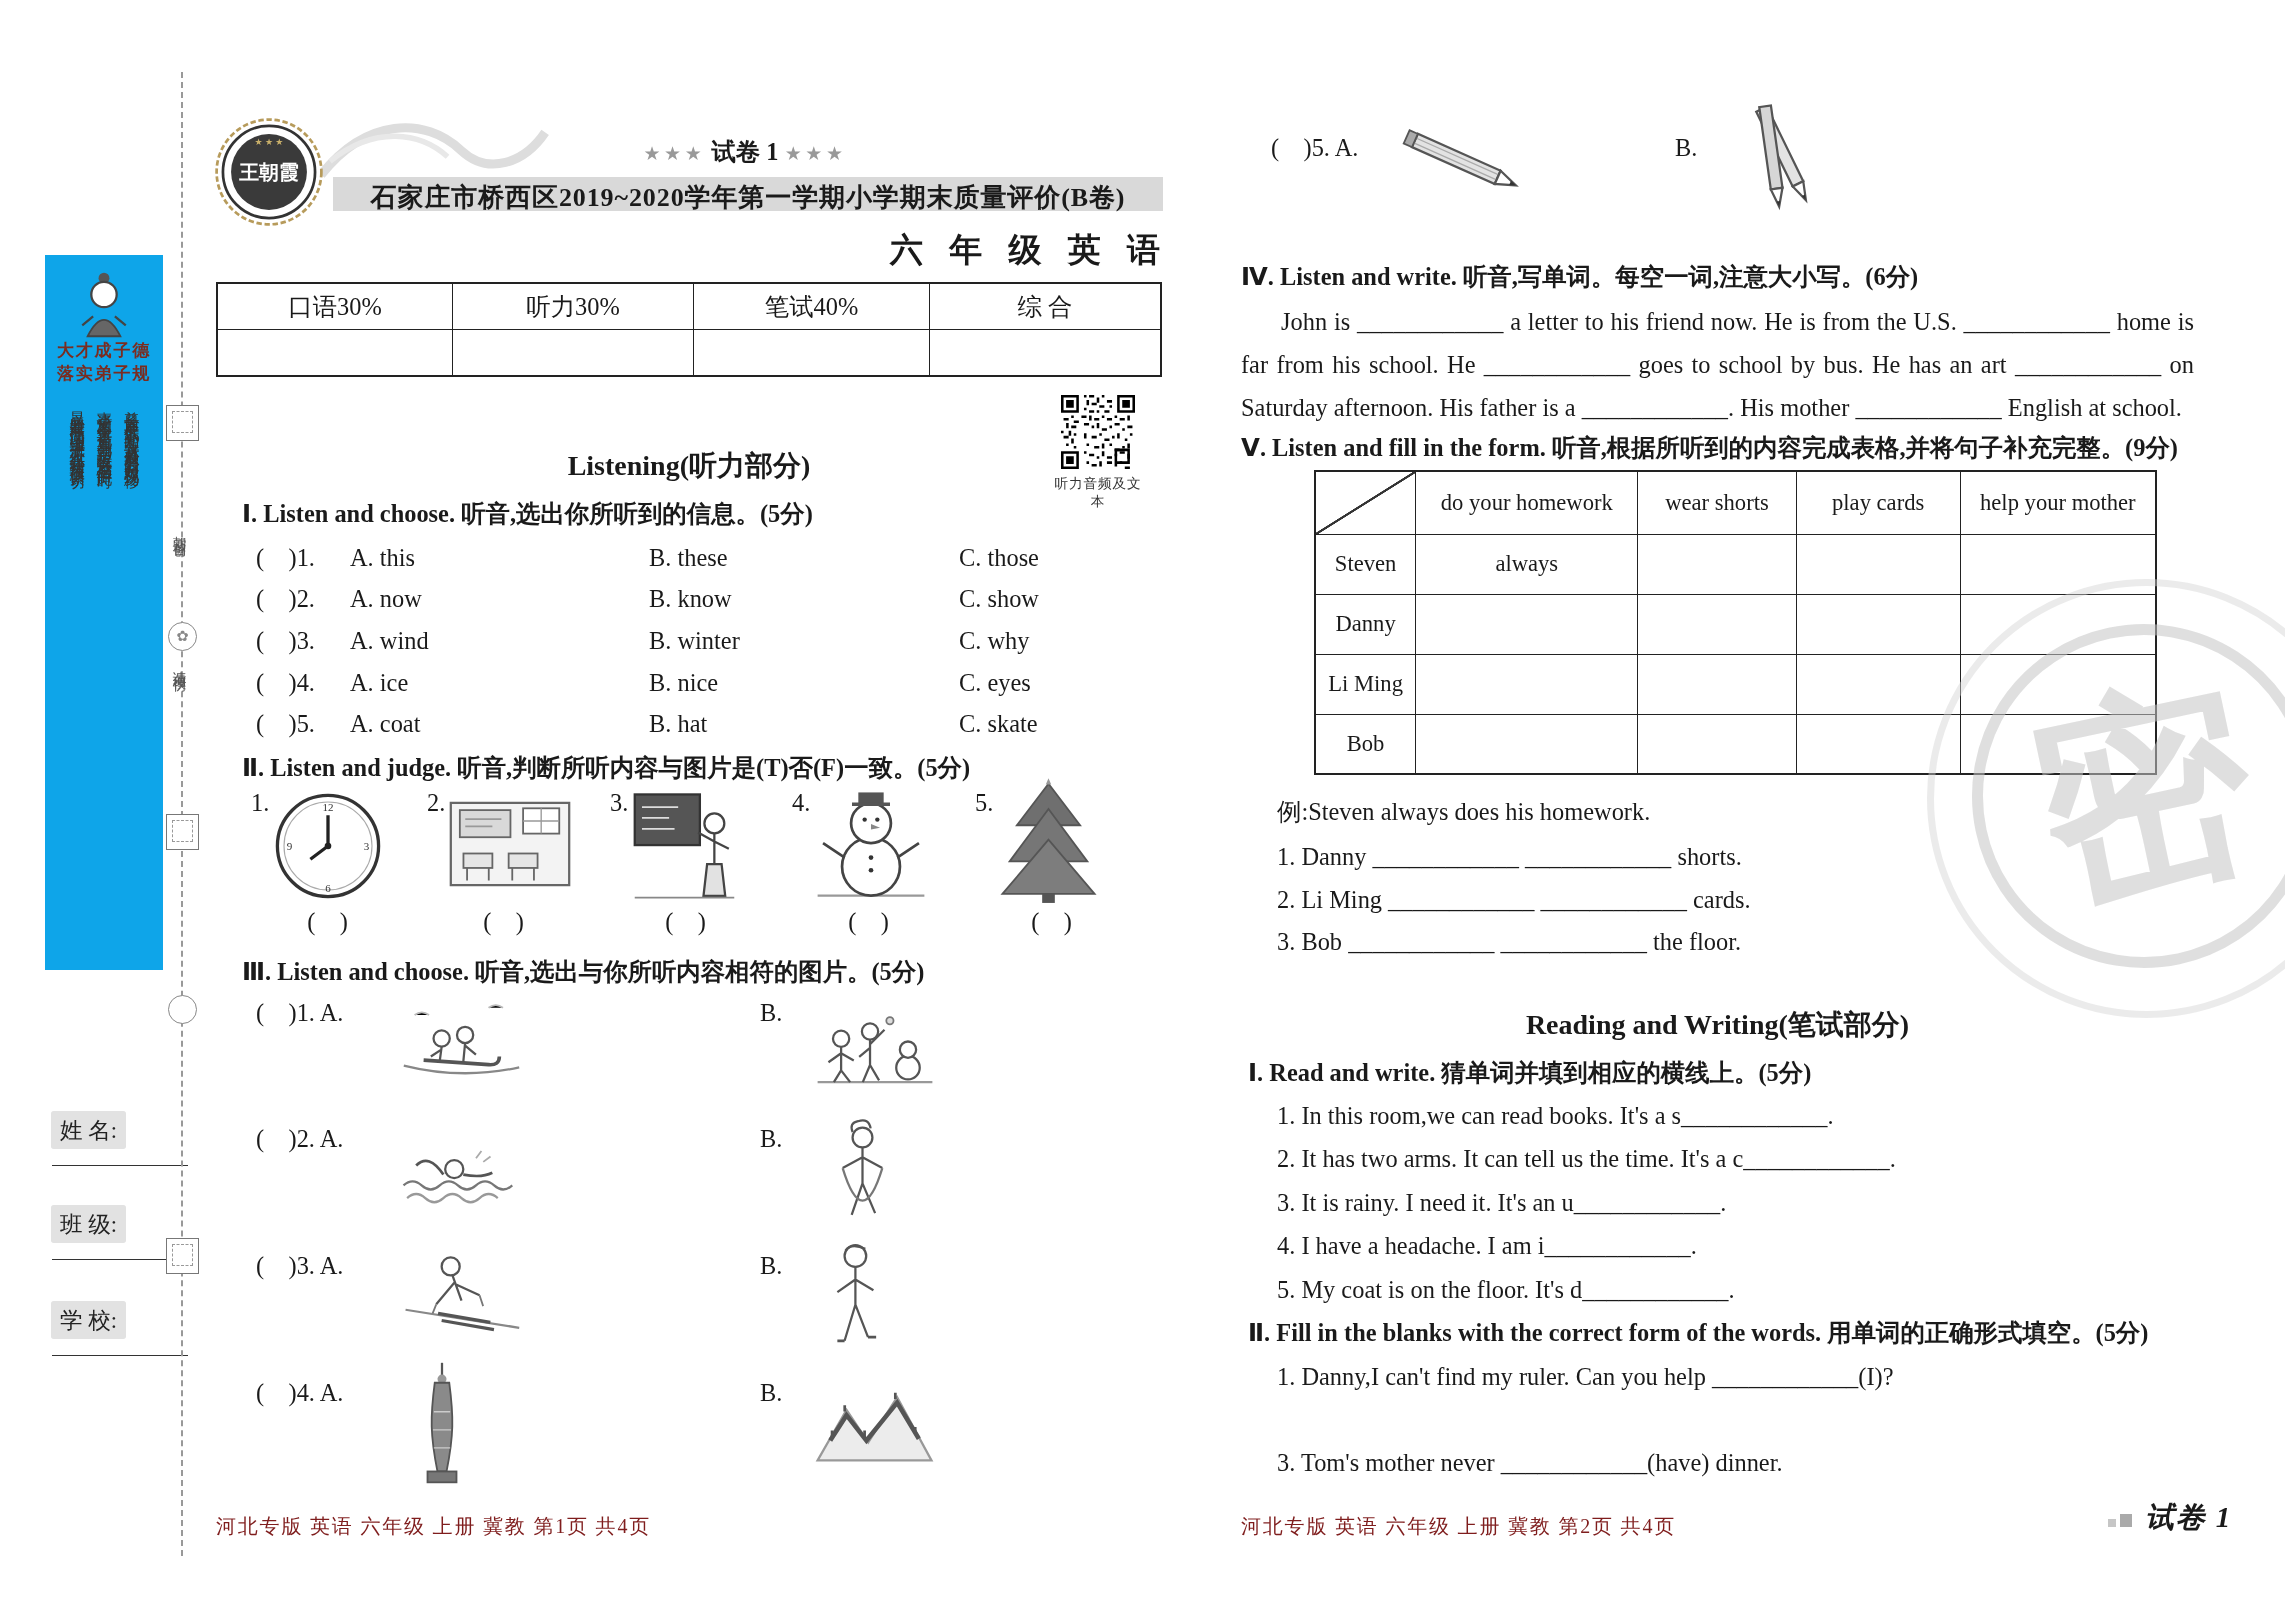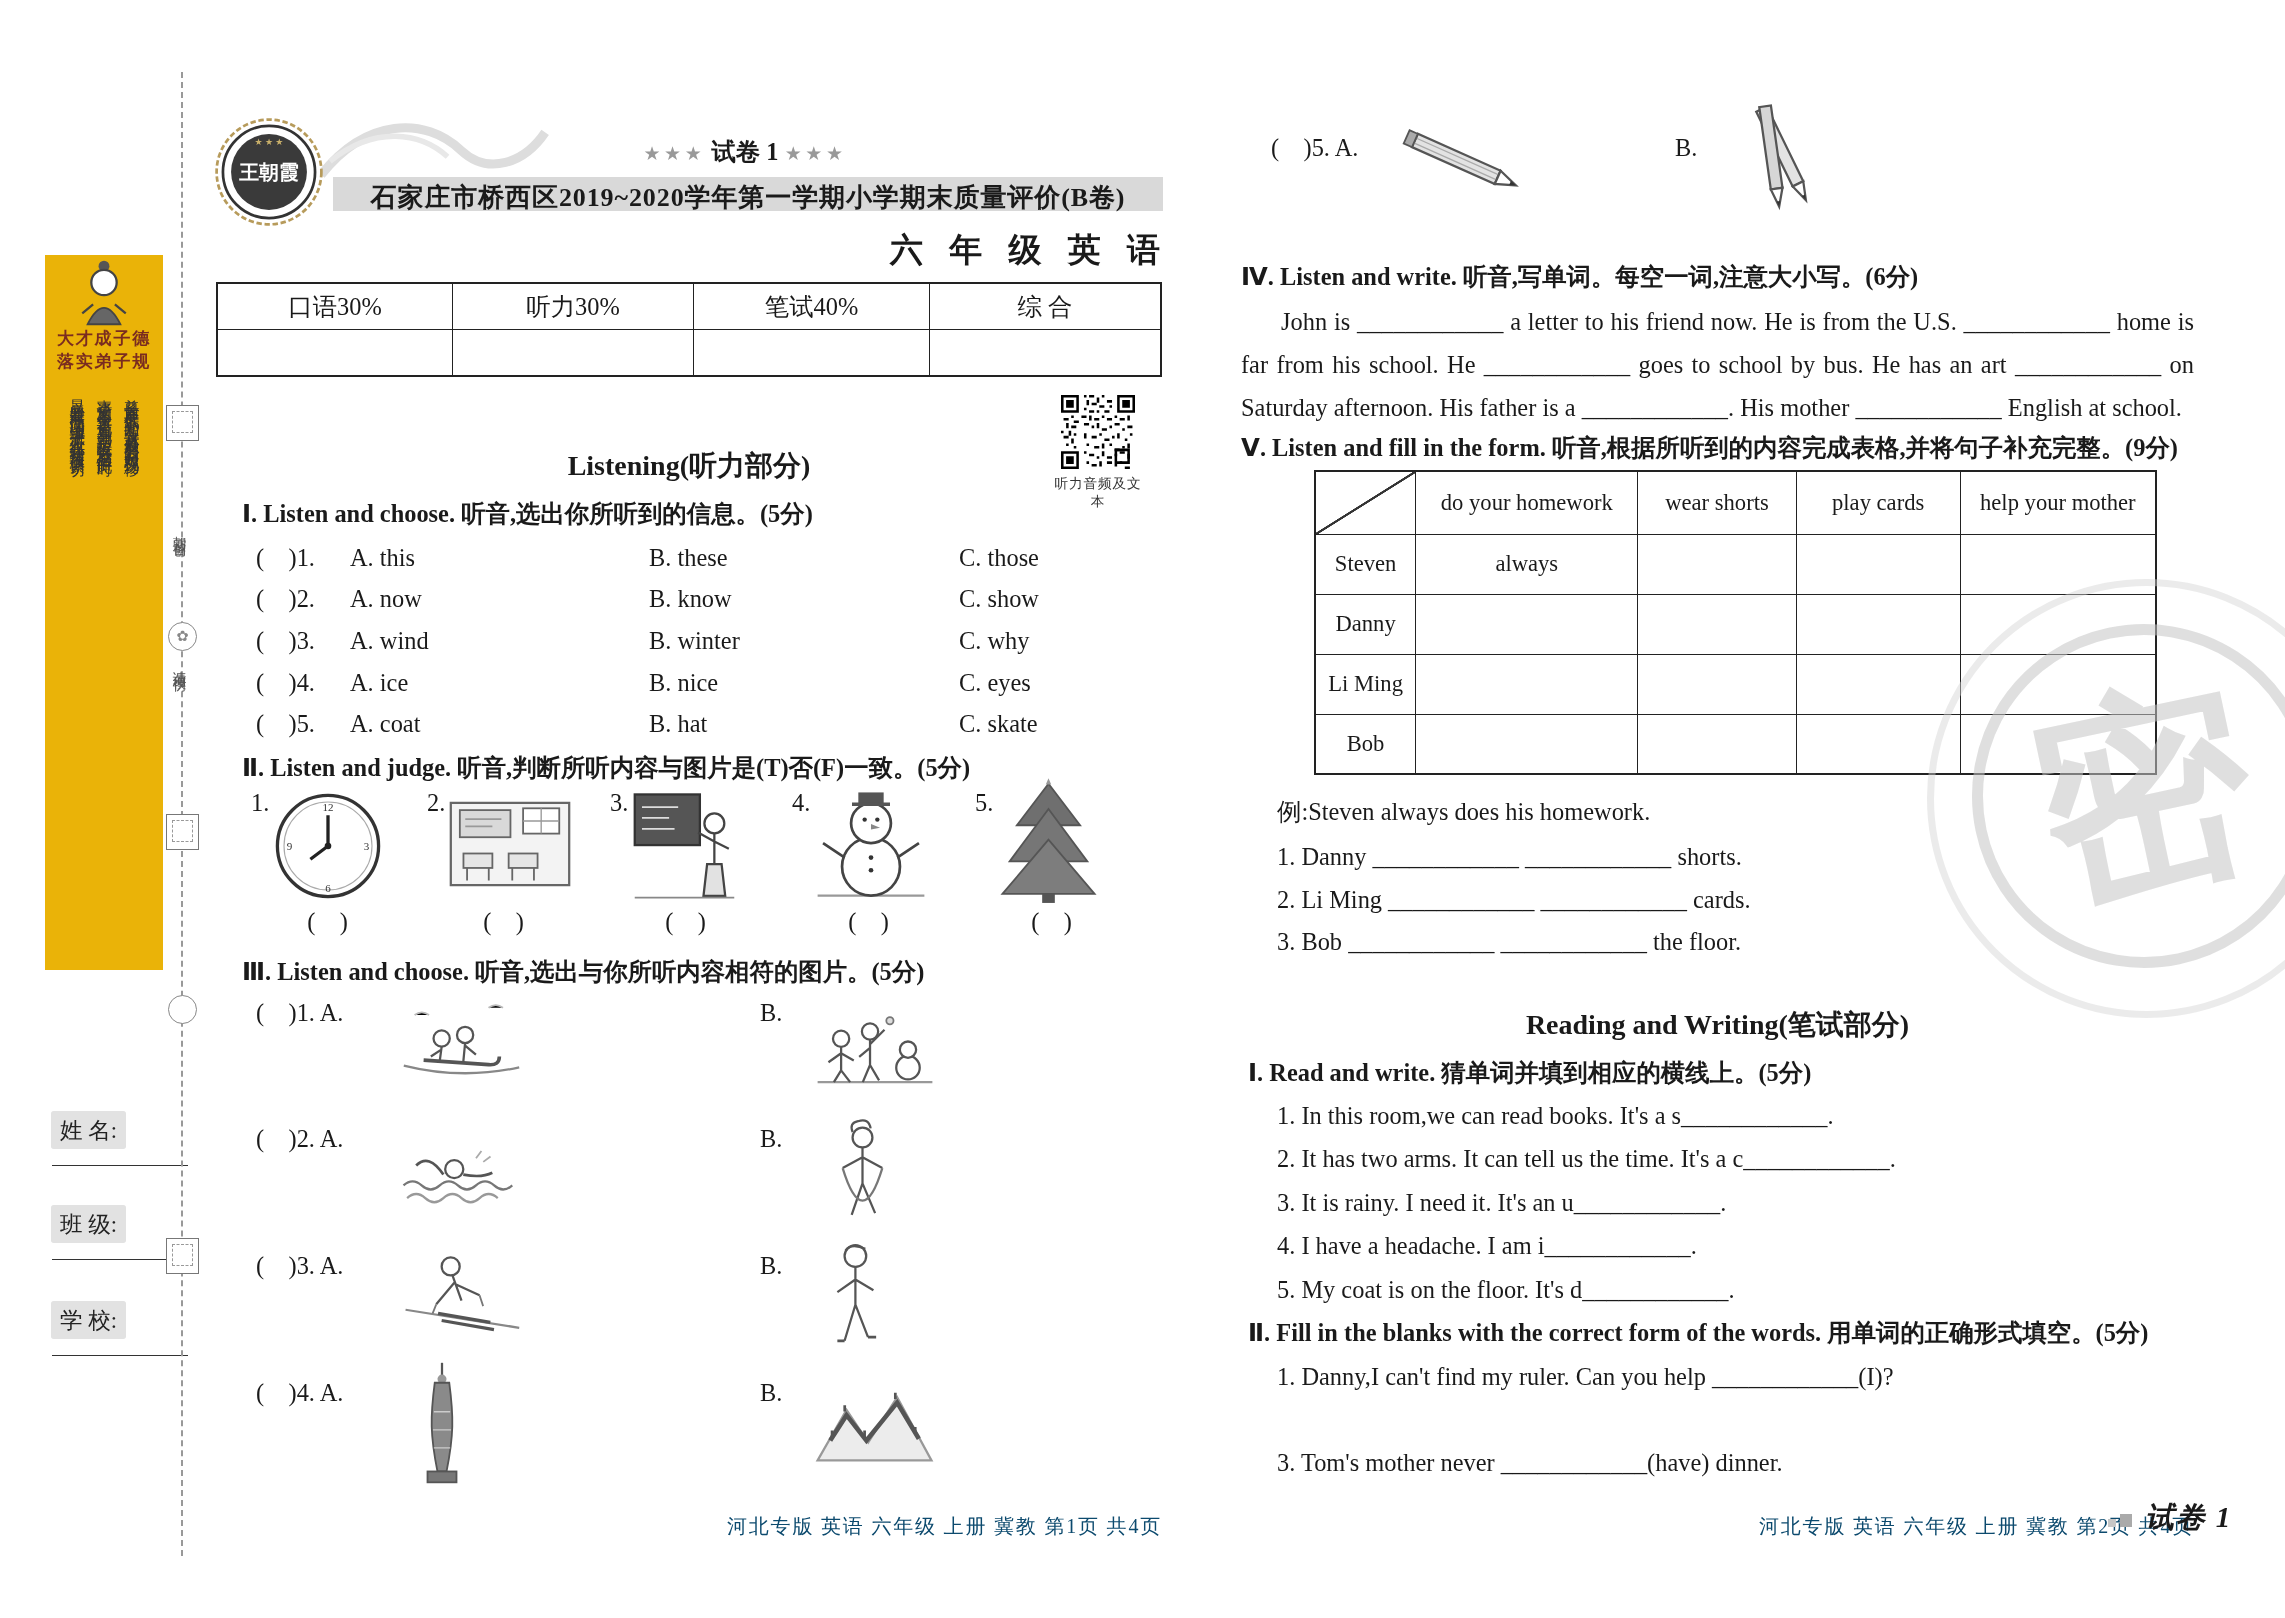--- a/index.html
+++ b/index.html
@@ -3,22 +3,22 @@
 <meta charset="utf-8">
 <style>
   html,body{margin:0;padding:0;background:#fff;}
   .sheet{position:relative;width:2286px;height:1618px;background:#fff;overflow:hidden;
          font-family:"Liberation Serif","DejaVu Sans",serif;color:#1a1a1a;}
   .abs{position:absolute;}
   .pre{white-space:pre;}
   .fs27{font-size:24.4px;line-height:1.35;}
   .sec-title{font-size:24.4px;font-weight:bold;}
   
-  .side-panel{left:45px;top:255px;width:118px;height:715px;background:#eab308;
-              display:flex;flex-direction:column;align-items:center;padding-top:2px;box-sizing:border-box;}
+  .side-panel{left:45px;top:255px;width:118px;height:715px;background:#0ea5e9;
+              display:flex;flex-direction:column;align-items:center;padding-top:14px;box-sizing:border-box;}
   .motto{font-size:17px;font-weight:bold;color:#7a2c20;letter-spacing:1.8px;line-height:1.35;text-align:center;}
   .verses{display:flex;flex-direction:row;gap:6.3px;margin-top:12.7px;}
   .vcol{writing-mode:vertical-lr;text-orientation:upright;font-size:15.4px;letter-spacing:2.7px;color:#333;height:507px;}
   .field-chip{position:absolute;left:51px;background:#e2e2e2;padding:3.6px 9px;font-size:22.6px;font-weight:normal;color:#222;border-radius:2.7px;}
   .field-line{position:absolute;left:52px;width:136px;border-bottom:1.8px solid #333;height:0;}
   
   .spine-line{left:181px;top:72px;height:1484px;border-left:2.7px dashed #999;width:0;}
   .spine-stamp{left:166px;width:31px;height:34px;border:1.8px solid #777;background:#fff;}
   .spine-stamp::after{content:"";display:block;margin:5.4px;height:20px;border:0.9px dashed #999;}
   .spine-vtext{left:170px;writing-mode:vertical-lr;text-orientation:upright;font-size:13.6px;color:#555;letter-spacing:2.7px;}
@@ -32,21 +32,21 @@
   .subject{left:223px;top:228px;width:946px;text-align:right;font-size:33px;font-weight:bold;letter-spacing:9px;}
   table.score{position:absolute;left:216px;top:282px;width:946px;border-collapse:collapse;border:2.7px solid #222;padding-left:48px;}
   table.score td{border:1.8px solid #222;height:43px;text-align:center;font-size:24.4px;}
   .qr-wrap{left:1048px;top:395px;width:100px;text-align:center;}
   .qr-caption{font-size:13.6px;color:#333;margin-top:1.8px;letter-spacing:0.9px;}
   .listening-title{left:216px;top:447px;width:946px;text-align:center;font-size:28px;font-weight:bold;}
   .s1row{left:256px;width:914px;display:grid;grid-template-columns:94px 299px 310px auto;font-size:24.4px;position:absolute;}
   .s2num{font-size:24.4px;position:absolute;}
   .s2ans{position:absolute;width:109px;text-align:center;font-size:24.4px;}
   .s3num{position:absolute;font-size:24.4px;}
-  .footer{position:absolute;font-size:20px;color:#0c4a6e;text-align:right;letter-spacing:1.8px;}
+  .footer{position:absolute;font-size:20px;color:#7f1d1d;text-align:left;letter-spacing:1.8px;}
   
   .passage{left:1241px;top:300px;width:953px;font-size:24.4px;line-height:43px;text-align:justify;text-indent:40px;}
   table.form{position:absolute;left:1314px;top:470px;border-collapse:collapse;border:2.7px solid #222;}
   table.form td{border:1.8px solid #222;text-align:center;font-size:22.6px;padding:0 3.6px;}
   td.diag{background:linear-gradient(to bottom right,transparent calc(50% - 1.4px),#333 calc(50% - 0.9px),#333 calc(50% + 0.9px),transparent calc(50% + 1.4px));}
   .rw-title{left:1241px;top:1006px;width:953px;text-align:center;font-size:28px;font-weight:bold;}
   .corner{left:2108px;top:1498px;font-size:29px;font-weight:bold;font-style:italic;letter-spacing:1.8px;}
   .corner .sq1,.corner .sq2{display:inline-block;background:#aaa;vertical-align:baseline;margin-right:3.6px;}
   .sq1{width:8.1px;height:8.1px;background:#c6c6c6 !important;}
   .sq2{width:12.7px;height:12.7px;}

